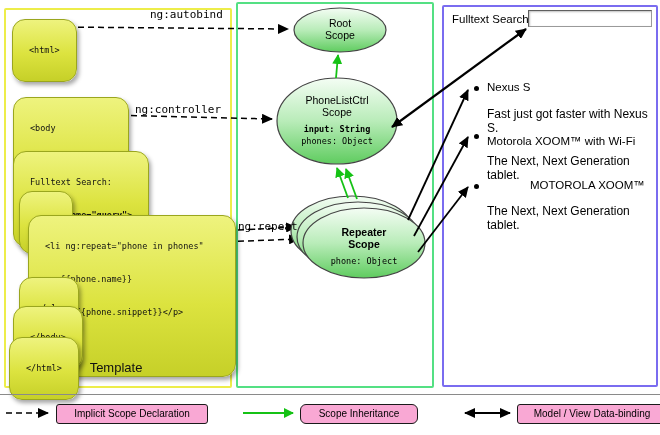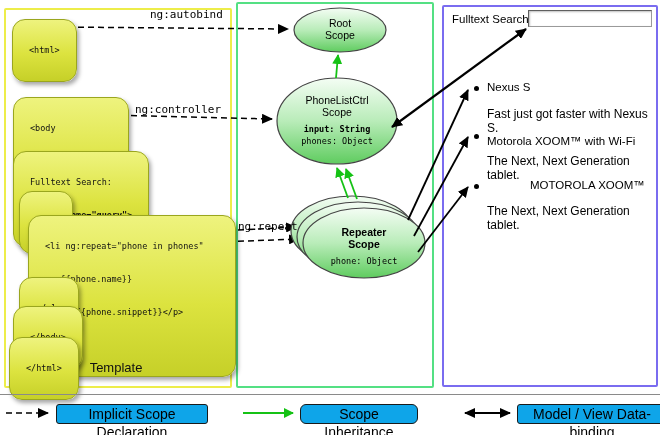--- a/index.html
+++ b/index.html
@@ -29,21 +29,21 @@
   .search-label{position:absolute;left:452px;top:13px;font-size:11.5px;}
   .search-input{position:absolute;left:528px;top:10px;width:118px;height:15px;background:#fff;
                 border:1px solid #9a9a9a;border-top-color:#5f5f5f;border-left-color:#5f5f5f;
                 box-shadow:inset 1px 1px 2px rgba(0,0,0,0.25);font-size:10px;padding:0 2px;}
   .bullet{position:absolute;width:5px;height:5px;border-radius:50%;background:#000;}
   .view-item-title{position:absolute;font-size:11.5px;}
   .view-item-desc{position:absolute;font-size:12px;}
   
   .legend-sep{position:absolute;left:0;top:394px;width:660px;height:0;border-top:1px solid #8a8a8a;}
   .legend-box{position:absolute;top:404px;height:18px;line-height:18px;text-align:center;
-              border:1.5px solid #1a1a1a;border-radius:3px;background:#0ea5e9;font-size:14px;padding:0 6px;}
+              border:1.5px solid #1a1a1a;border-radius:3px;background:#f9a8d4;font-size:10px;padding:0 6px;}
   svg.layer{position:absolute;left:0;top:0;}
 </style>
 </head>
 <body>
 
 <div class="canvas">
 
   <div class="col col-template"></div>
   <div class="col col-model"></div>
   <div class="col col-view"></div>

